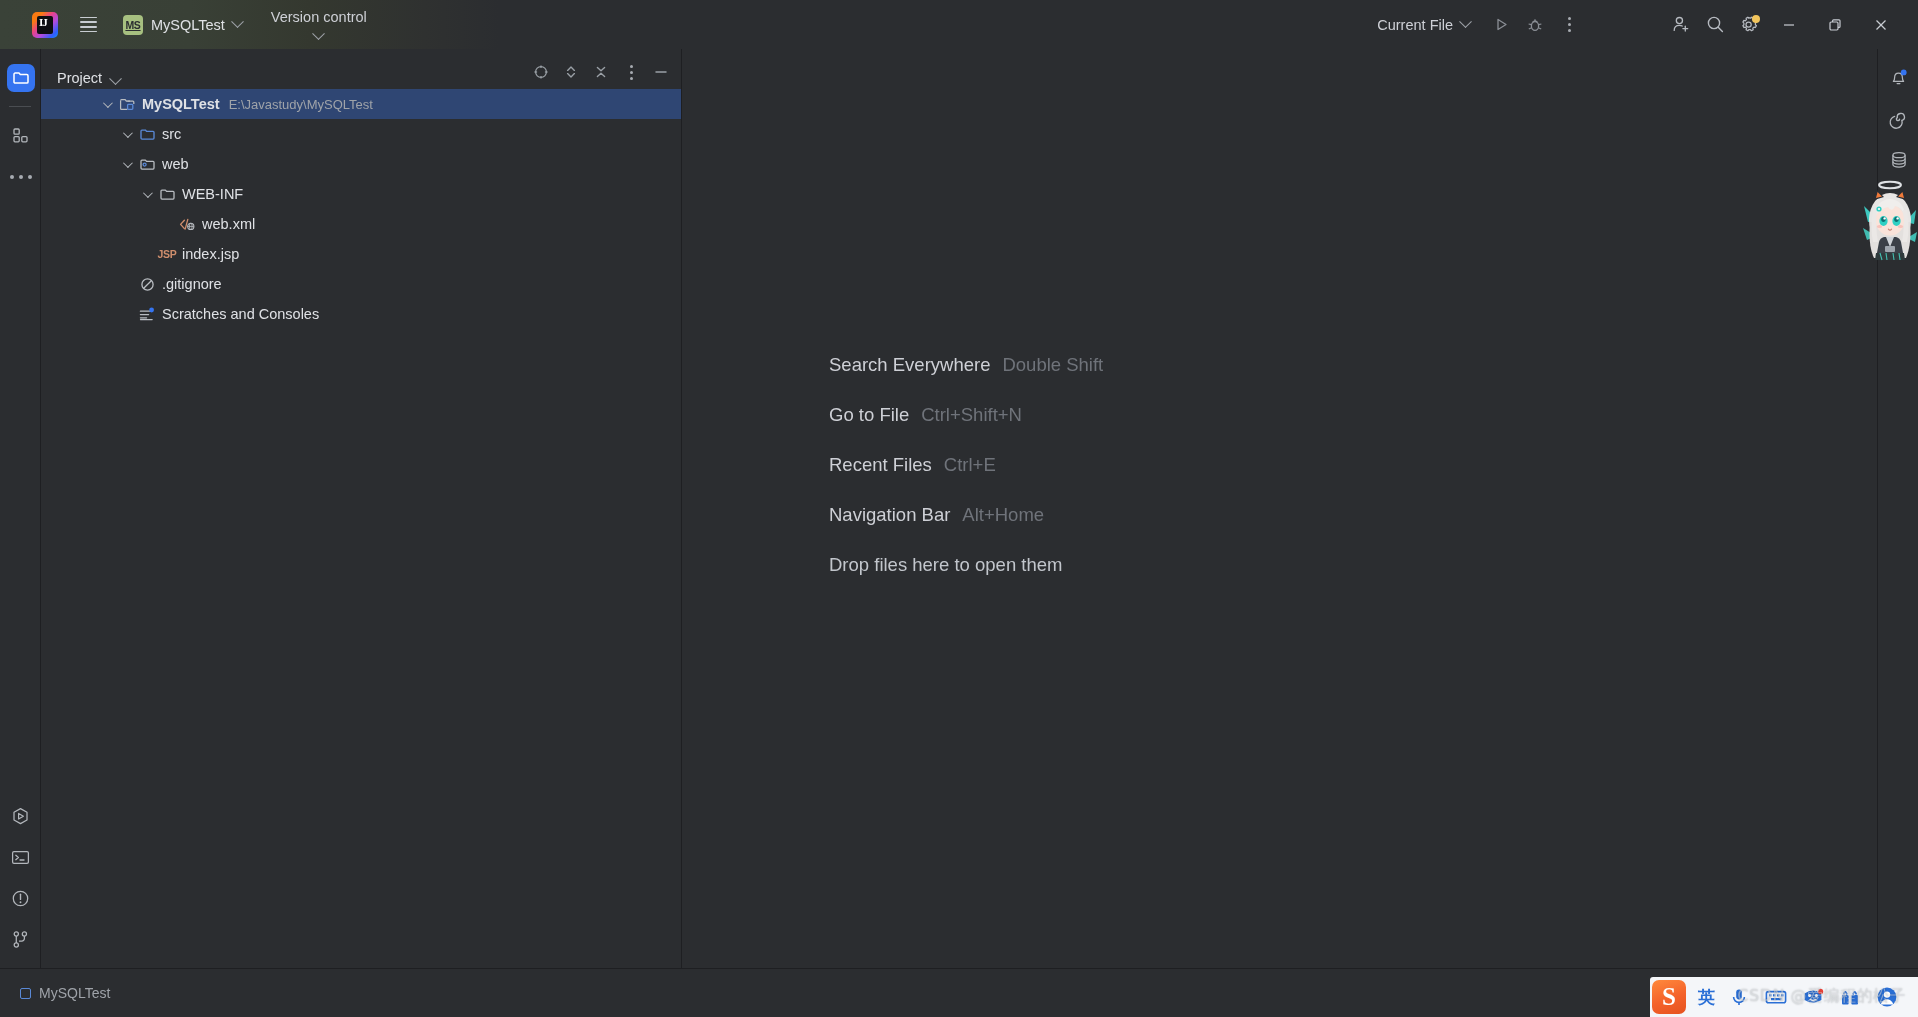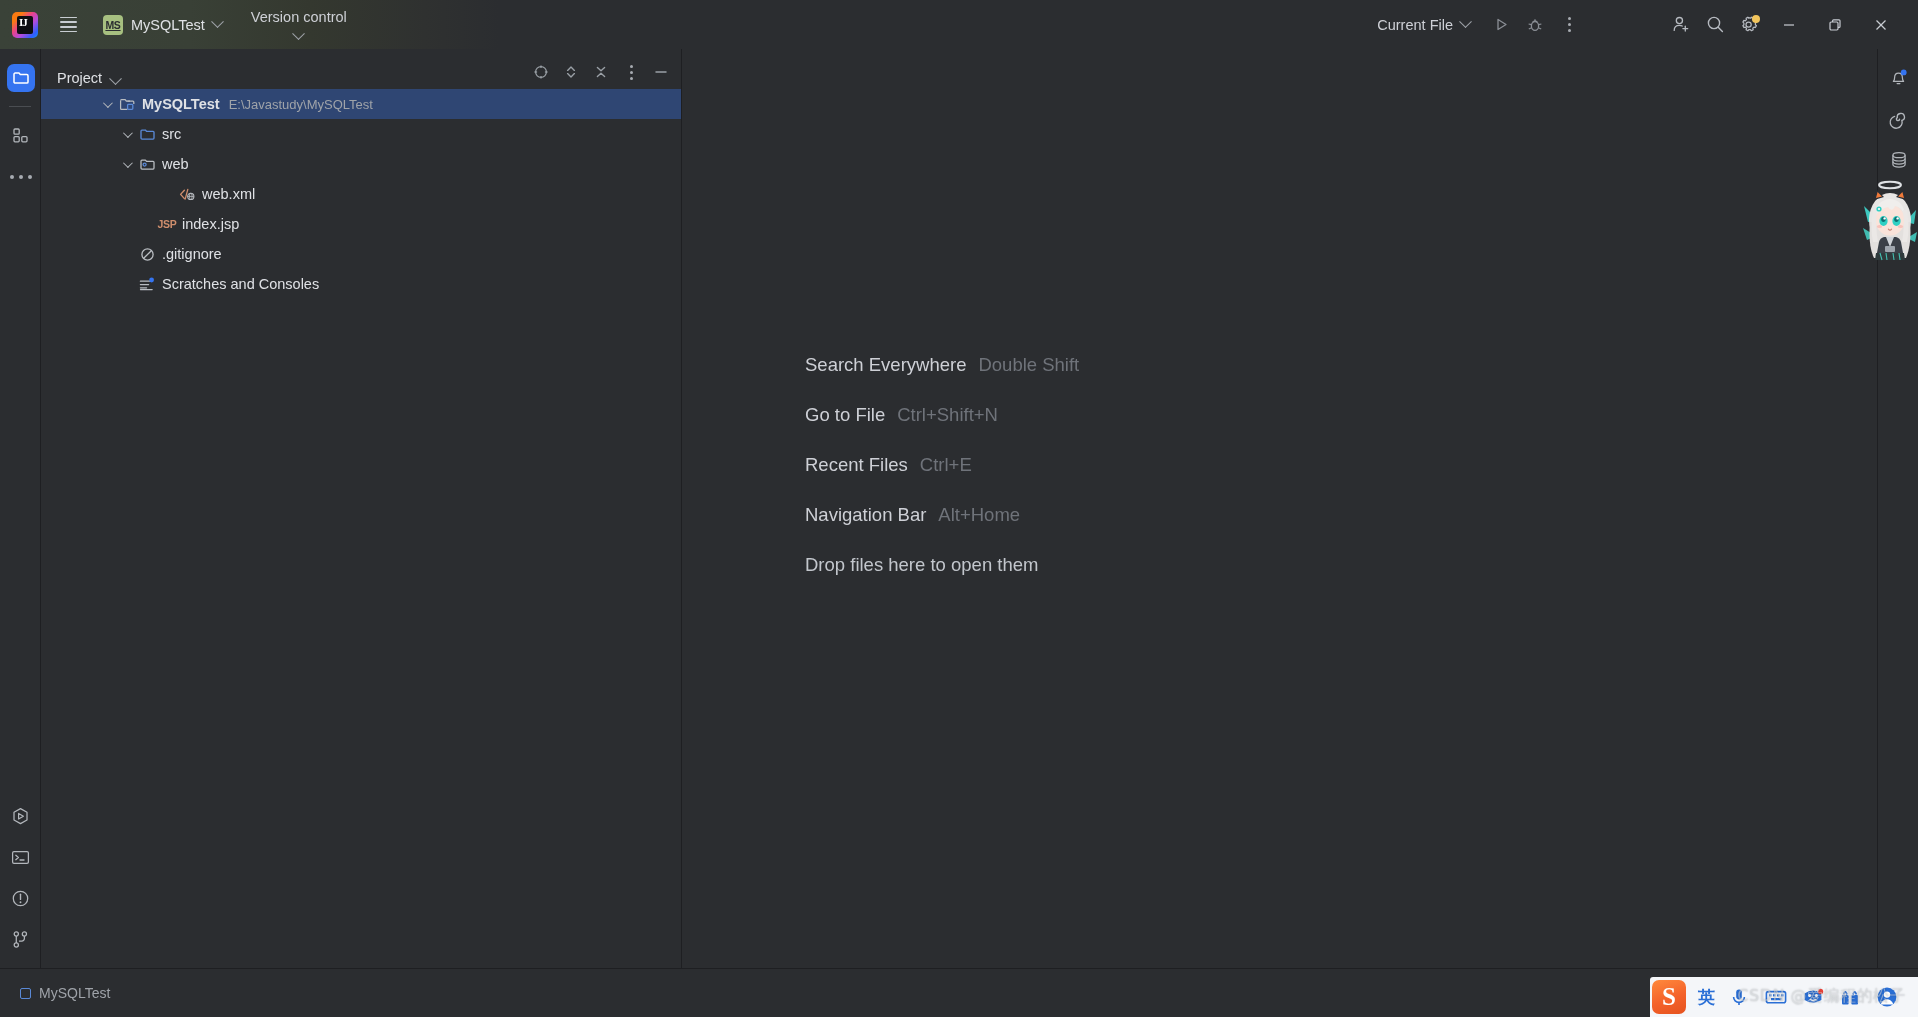--- a/index.html
+++ b/index.html
@@ -9,21 +9,21 @@
     font-family: "Liberation Sans", sans-serif;
     overflow: hidden;
     -webkit-font-smoothing: antialiased;
   }
   #app { position: relative; width: 1918px; height: 1017px; }
 
   
   .titlebar {
     position: absolute; left: 0; top: 0; width: 1918px; height: 49px;
     background: #2b2d30;
-    display: flex; align-items: flex-end;
+    display: flex; align-items: flex-end; padding-left: 20px;
   }
   .titlebar-grad {
     position: absolute; left: 0; top: 0; width: 500px; height: 49px;
     background: linear-gradient(90deg, #3a4238 0%, #394036 38%, #34382f 62%, #2f3130 85%, #2b2d30 100%);
     pointer-events: none;
   }
   .tb-left { position: relative; display: flex; align-items: center; height: 49px; padding-left: 8px; z-index:2;}
   .ij-logo {
     width: 26px; height: 26px; margin-left: 4px; margin-right: 14px;
     border-radius: 5px; position: relative; overflow: hidden;
@@ -99,21 +99,21 @@
   .chev-d { width: 7px; height: 7px; border-right: 1.6px solid #b2b6bb; border-bottom: 1.6px solid #b2b6bb; transform: rotate(45deg) translateY(-2px); }
 
   .jsp-tag { color: #cf8e6d; font-size: 10.5px; font-weight: bold; letter-spacing: -0.2px;}
 
   
   .editor {
     position: absolute; left: 682px; top: 49px; right: 41px; height: 919px;
     background: #2b2d30;
   }
   .hints { position: absolute; left: 123px; top: 305px; }
-  .hint-row { display:flex; align-items: baseline; margin-bottom: 28px; }
+  .hint-row { display:flex; align-items: baseline; margin-bottom: 28px; margin-left: 24px; }
   .hint-label { color: #ced0d6; font-size: 18.5px; }
   .hint-key { color: #6f737a; font-size: 18.5px; margin-left: 12px; }
   .hint-row.last .hint-label { color: #c2c6cc; }
 
   
   .rail-right {
     position: absolute; right: 0; top: 49px; width: 41px; height: 919px;
     background: #2b2d30; border-left: 1px solid #1e1f22;
   }
 
@@ -402,20 +402,31 @@
           </span>
         <span class="ticon">
           <svg width="17" height="17" viewBox="0 0 17 17">
             <path d="M2 5.0 a0.95 0.95 0 0 1 0.95-0.95 H6.4 l1.15 1.35 H14.05 a0.95 0.95 0 0 1 0.95 0.95 V12.1 a0.95 0.95 0 0 1-0.95 0.95 H2.95 A0.95 0.95 0 0 1 2 12.1 Z" fill="none" stroke="#b9bdc2" stroke-width="1.3" stroke-linejoin="round"></path>
             <circle cx="5.6" cy="8.6" r="1.5" fill="none" stroke="#5a89d6" stroke-width="1.3"></circle>
           </svg>
         </span>
         <span class="tlabel">web</span>
       </div>
 
+      <div class="trow" style="padding-left:95px">
+        <span class="twist">
+            <span class="chev-d"></span>
+          </span>
+        <span class="ticon">
+          <svg width="17" height="17" viewBox="0 0 17 17">
+            <path d="M2 5.0 a0.95 0.95 0 0 1 0.95-0.95 H6.4 l1.15 1.35 H14.05 a0.95 0.95 0 0 1 0.95 0.95 V12.1 a0.95 0.95 0 0 1-0.95 0.95 H2.95 A0.95 0.95 0 0 1 2 12.1 Z" fill="none" stroke="#b9bdc2" stroke-width="1.3" stroke-linejoin="round"></path>
+          </svg>
+        </span>
+        <span class="tlabel">WEB-INF</span>
+      </div>
 
       <div class="trow" style="padding-left:115px">
         <span class="twist"></span>
         <span class="ticon">
           <svg width="18" height="17" viewBox="0 0 18 17">
             <path d="M6.4 4.2 L2.6 8.4 L6.4 12.6" fill="none" stroke="#cf8e6d" stroke-width="1.4" stroke-linecap="round" stroke-linejoin="round"></path>
             <line x1="9.8" y1="3.4" x2="7.2" y2="13.2" stroke="#cf8e6d" stroke-width="1.3" stroke-linecap="round"></line>
             <circle cx="12.8" cy="10.4" r="3.1" fill="none" stroke="#b9bdc2" stroke-width="1.1"></circle>
             <ellipse cx="12.8" cy="10.4" rx="1.35" ry="3.1" fill="none" stroke="#b9bdc2" stroke-width="0.85"></ellipse>
             <line x1="9.7" y1="10.4" x2="15.9" y2="10.4" stroke="#b9bdc2" stroke-width="0.85"></line>

